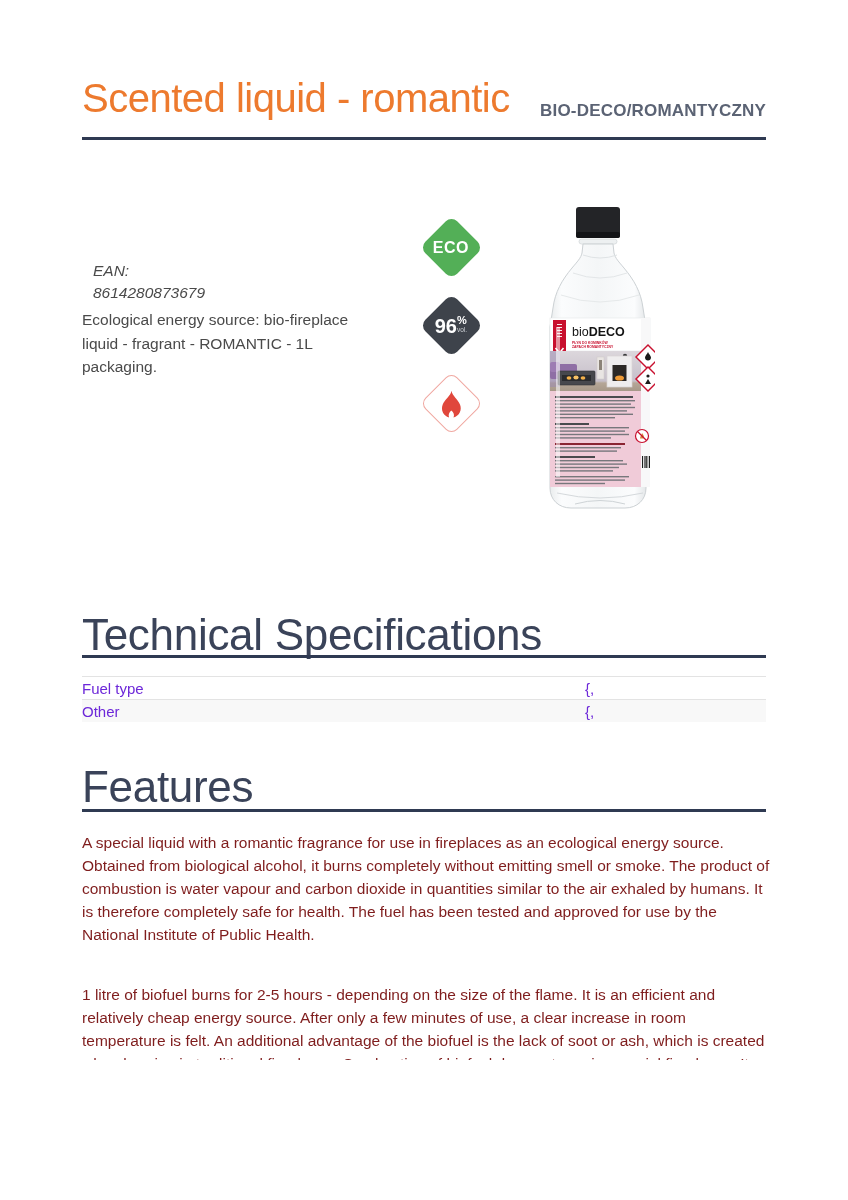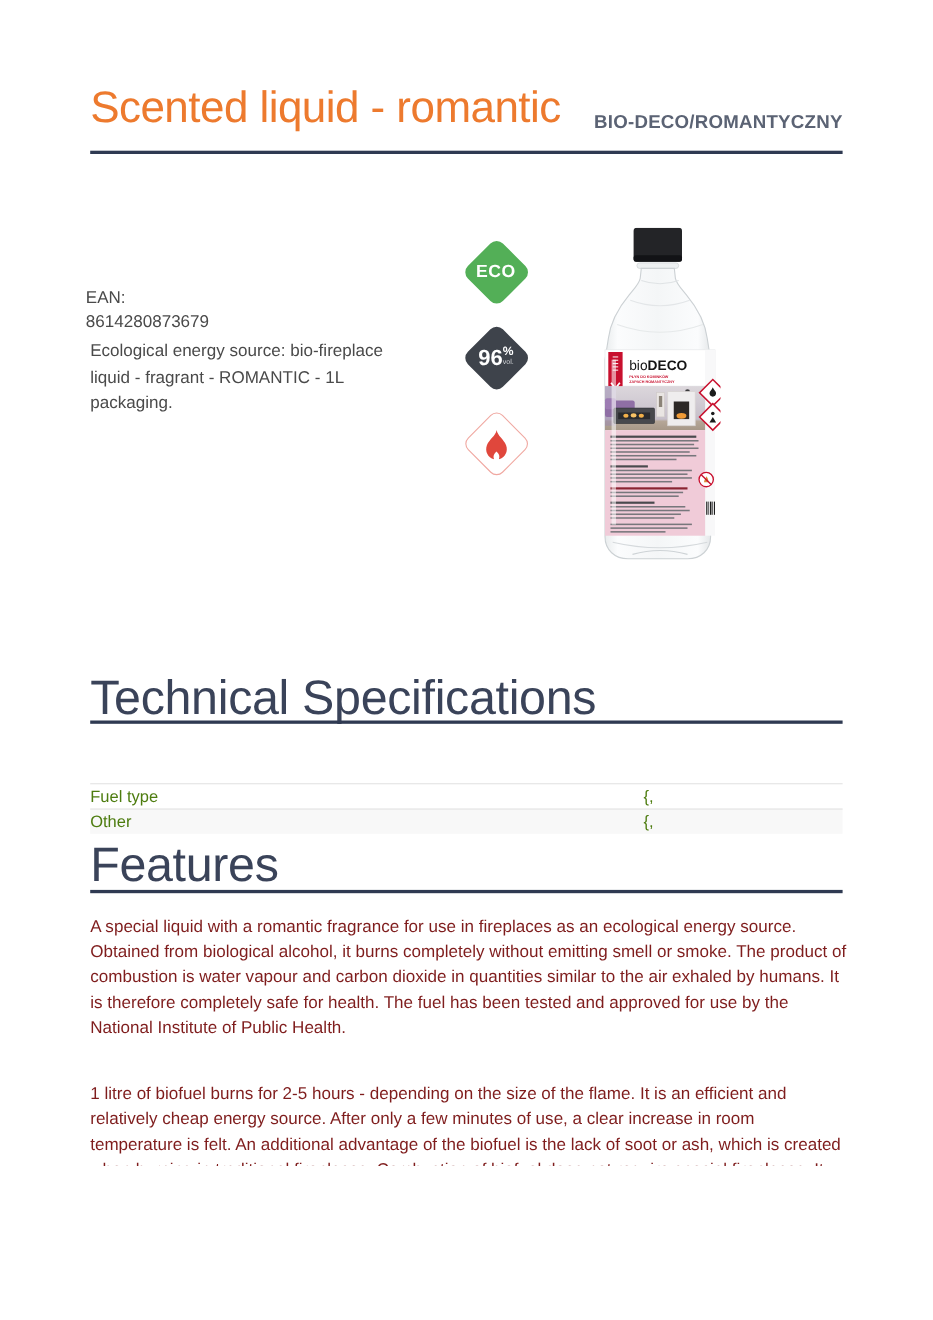--- a/index.html
+++ b/index.html
@@ -15,21 +15,21 @@
     left:82px; top:76px; font-size:40px; font-weight:500; letter-spacing:-0.5px;
     color:#ED7A2E; white-space:nowrap;
   }
   .code {
     right:82px; top:101px; font-size:17px; color:#5B6374; letter-spacing:0.2px;font-weight:bold;
   }
   .rule { left:82px; width:684px; height:3px; background:#2F3A52; }
   .header-rule { top:137px; }
 
   
-  .ean-block { left:78px; top:260px; font-size:15.5px; color:#4A4A4A; line-height:22px; }
+  .ean-block { left:93px; top:260px; font-size:15.5px; color:#4A4A4A; line-height:22px;font-style:italic; }
   .desc { left:82px; top:308px; width:298px; font-size:15.5px; color:#4A4A4A; line-height:23.5px; }
 
   
   .badges { left:420px; top:216px; display:flex; flex-direction:column; }
   .badge-wrap { width:62px; height:62px; display:flex; align-items:center; justify-content:center; margin-bottom:16px; }
   .diamond {
     width:45px; height:45px; border-radius:8px; transform:rotate(45deg);
     display:flex; align-items:center; justify-content:center;
   }
   .diamond-inner { transform:rotate(-45deg); display:flex; align-items:center; justify-content:center; }
@@ -46,21 +46,21 @@
   .bottle { left:545px; top:207px; }
 
   
   .section-title { left:82px; font-size:44px; font-weight:400; color:#3A4359; letter-spacing:-0.3px; }
   .specs-title { top:610px; }
   .specs-rule { top:655px; }
   .features-title { top:762px; }
   .features-rule { top:809px; }
 
   
-  .spec-table { left:82px; top:676px; width:684px; font-size:15px; color:#4d7c0f;margin-top:36px; }
+  .spec-table { left:82px; top:676px; width:684px; font-size:15px; color:#6d28d9; }
   .spec-row { display:flex; height:23px; align-items:center; border-top:1px solid #E3E3E3; }
   .spec-row:nth-child(even) { background:#F8F8F8; }
   .spec-label { flex:0 0 503px; }
   .spec-value { flex:1; }
 
   
   .para { left:82px; width:690px; font-size:15.5px; color:#7f1d1d; line-height:23px; }
   .para1 { top:831px; }
   .para2 { top:983px; }
 </style>

